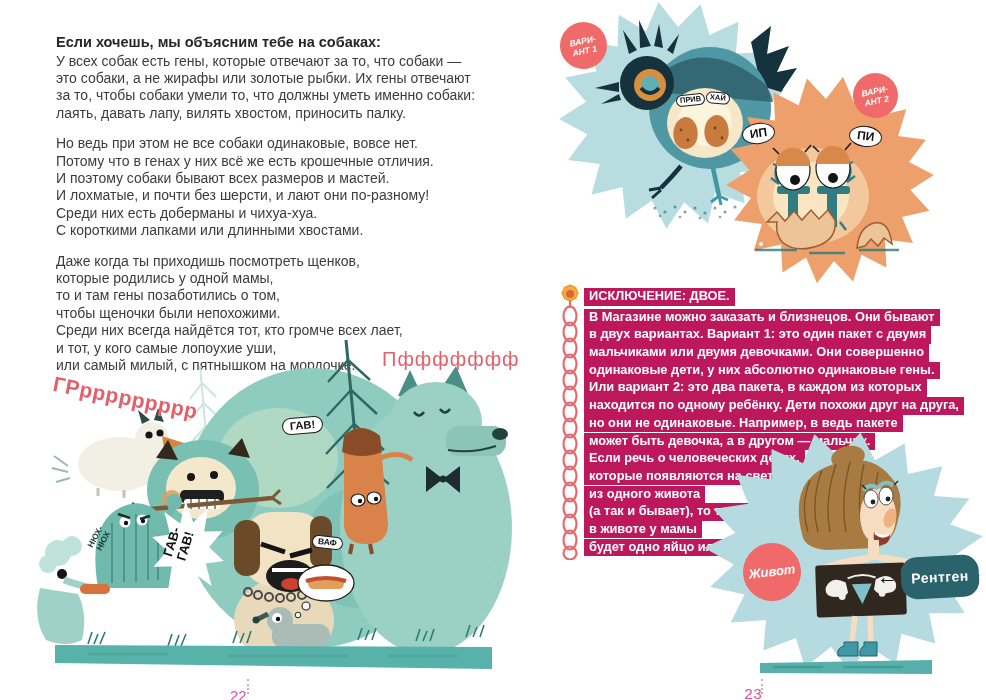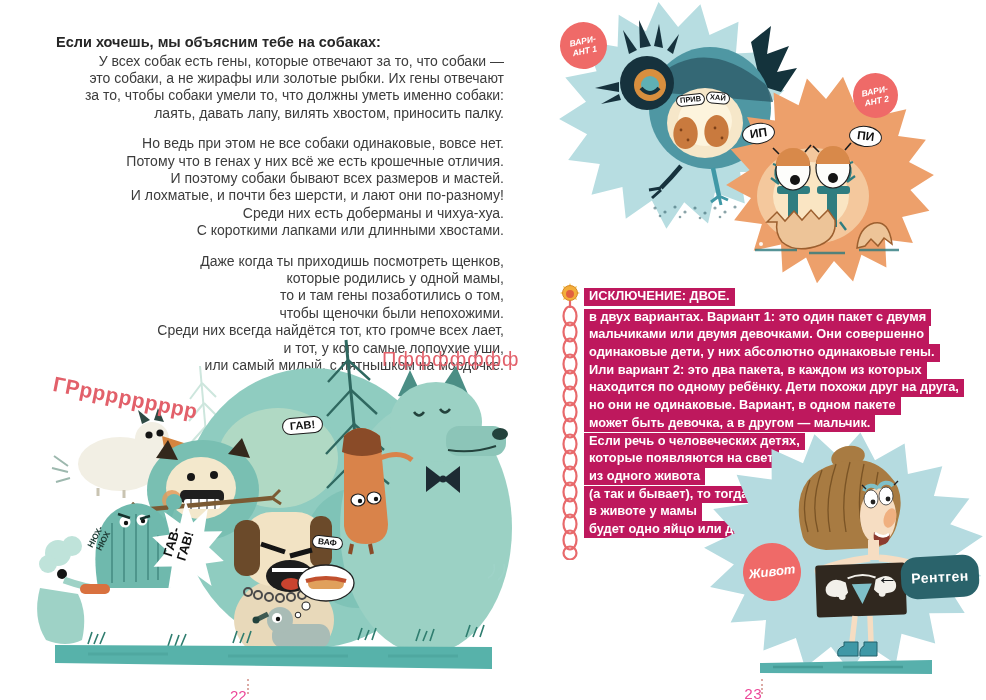--- a/index.html
+++ b/index.html
@@ -3,21 +3,21 @@
 <meta charset="utf-8">
 <style>
   html,body{margin:0;padding:0;}
   body{width:986px;height:700px;background:#ffffff;font-family:"Liberation Sans","DejaVu Sans",sans-serif;overflow:hidden;position:relative;}
   .spread{position:absolute;left:0;top:0;width:986px;height:624px;background:#fff;}
   .abs{position:absolute;}
 
   
   .text-block{position:absolute;left:56px;top:34px;width:448px;color:#3c3c3c;}
   .text-title{font-weight:bold;font-size:14.5px;color:#262626;line-height:17.5px;margin:0 0 1px 0;}
-  .para{font-size:14px;line-height:17.4px;margin:0 0 13px 0;white-space:pre-line;text-align:right;}
+  .para{font-size:14px;line-height:17.4px;margin:0 0 13px 0;white-space:pre-line;}
 
   
   .growl{position:absolute;left:52px;top:386px;font-size:21px;font-weight:bold;color:#e2606a;transform:rotate(11deg);letter-spacing:.5px;}
   .pfff{position:absolute;left:382px;top:348px;font-size:20px;font-weight:normal;color:#e2606a;letter-spacing:1px;}
 
   
   .bubble{position:absolute;background:#fff;border:1.5px solid #1c1c1c;border-radius:12px;font-weight:bold;color:#111;text-align:center;}
   .gav{left:282px;top:417px;font-size:11px;padding:1px 7px 2px;transform:rotate(-5deg);}
   .vaf{left:312px;top:536px;font-size:8.5px;padding:0 5px 1px;border-width:1px;transform:rotate(6deg);}
   .nyukh{position:absolute;left:88px;top:530px;font-size:8.5px;font-weight:bold;color:#1f3c36;transform:rotate(-62deg);white-space:pre-line;line-height:9px;text-align:center;}
@@ -349,26 +349,27 @@
         <ellipse cx="12" cy="210" rx="6.5" ry="9.5"></ellipse>
       <ellipse cx="12" cy="226" rx="6.5" ry="9.5"></ellipse>
         <ellipse cx="12" cy="242" rx="6.5" ry="9.5"></ellipse>
       <ellipse cx="12" cy="258" rx="6.5" ry="9.5"></ellipse>
         <ellipse cx="12" cy="271" rx="6.5" ry="6.5"></ellipse>
     </g>
   </svg>
 
   <div class="exception">
     <div class="hl-row hl-title-row"><span class="hl">ИСКЛЮЧЕНИЕ: ДВОЕ.</span></div>
+    <div class="hl-row"><span class="hl">В Магазине можно заказать и близнецов. Они бывают</span></div>
     <div class="hl-row"><span class="hl">в двух вариантах. Вариант 1: это один пакет с двумя</span></div>
     <div class="hl-row"><span class="hl">мальчиками или двумя девочками. Они совершенно</span></div>
     <div class="hl-row"><span class="hl">одинаковые дети, у них абсолютно одинаковые гены.</span></div>
     <div class="hl-row"><span class="hl">Или вариант 2: это два пакета, в каждом из которых</span></div>
     <div class="hl-row"><span class="hl">находится по одному ребёнку. Дети похожи друг на друга,</span></div>
-    <div class="hl-row"><span class="hl">но они не одинаковые. Вариант, в одном пакете</span></div>
+    <div class="hl-row"><span class="hl">но они не одинаковые. Например, в ведь пакете</span></div>
     <div class="hl-row"><span class="hl">может быть девочка, а в другом — мальчик.</span></div>
     <div class="hl-row"><span class="hl">Если речь о человеческих детях,</span></div>
     <div class="hl-row"><span class="hl">которые появляются на свет</span></div>
     <div class="hl-row"><span class="hl">из одного живота</span></div>
     <div class="hl-row"><span class="hl">(а так и бывает), то тогда</span></div>
     <div class="hl-row"><span class="hl">в животе у мамы</span></div>
     <div class="hl-row"><span class="hl">будет одно яйцо или два.</span></div>
   </div>
 
   <svg class="abs" style="left:698px;top:430px;" width="288" height="252" viewBox="0 0 288 252">

